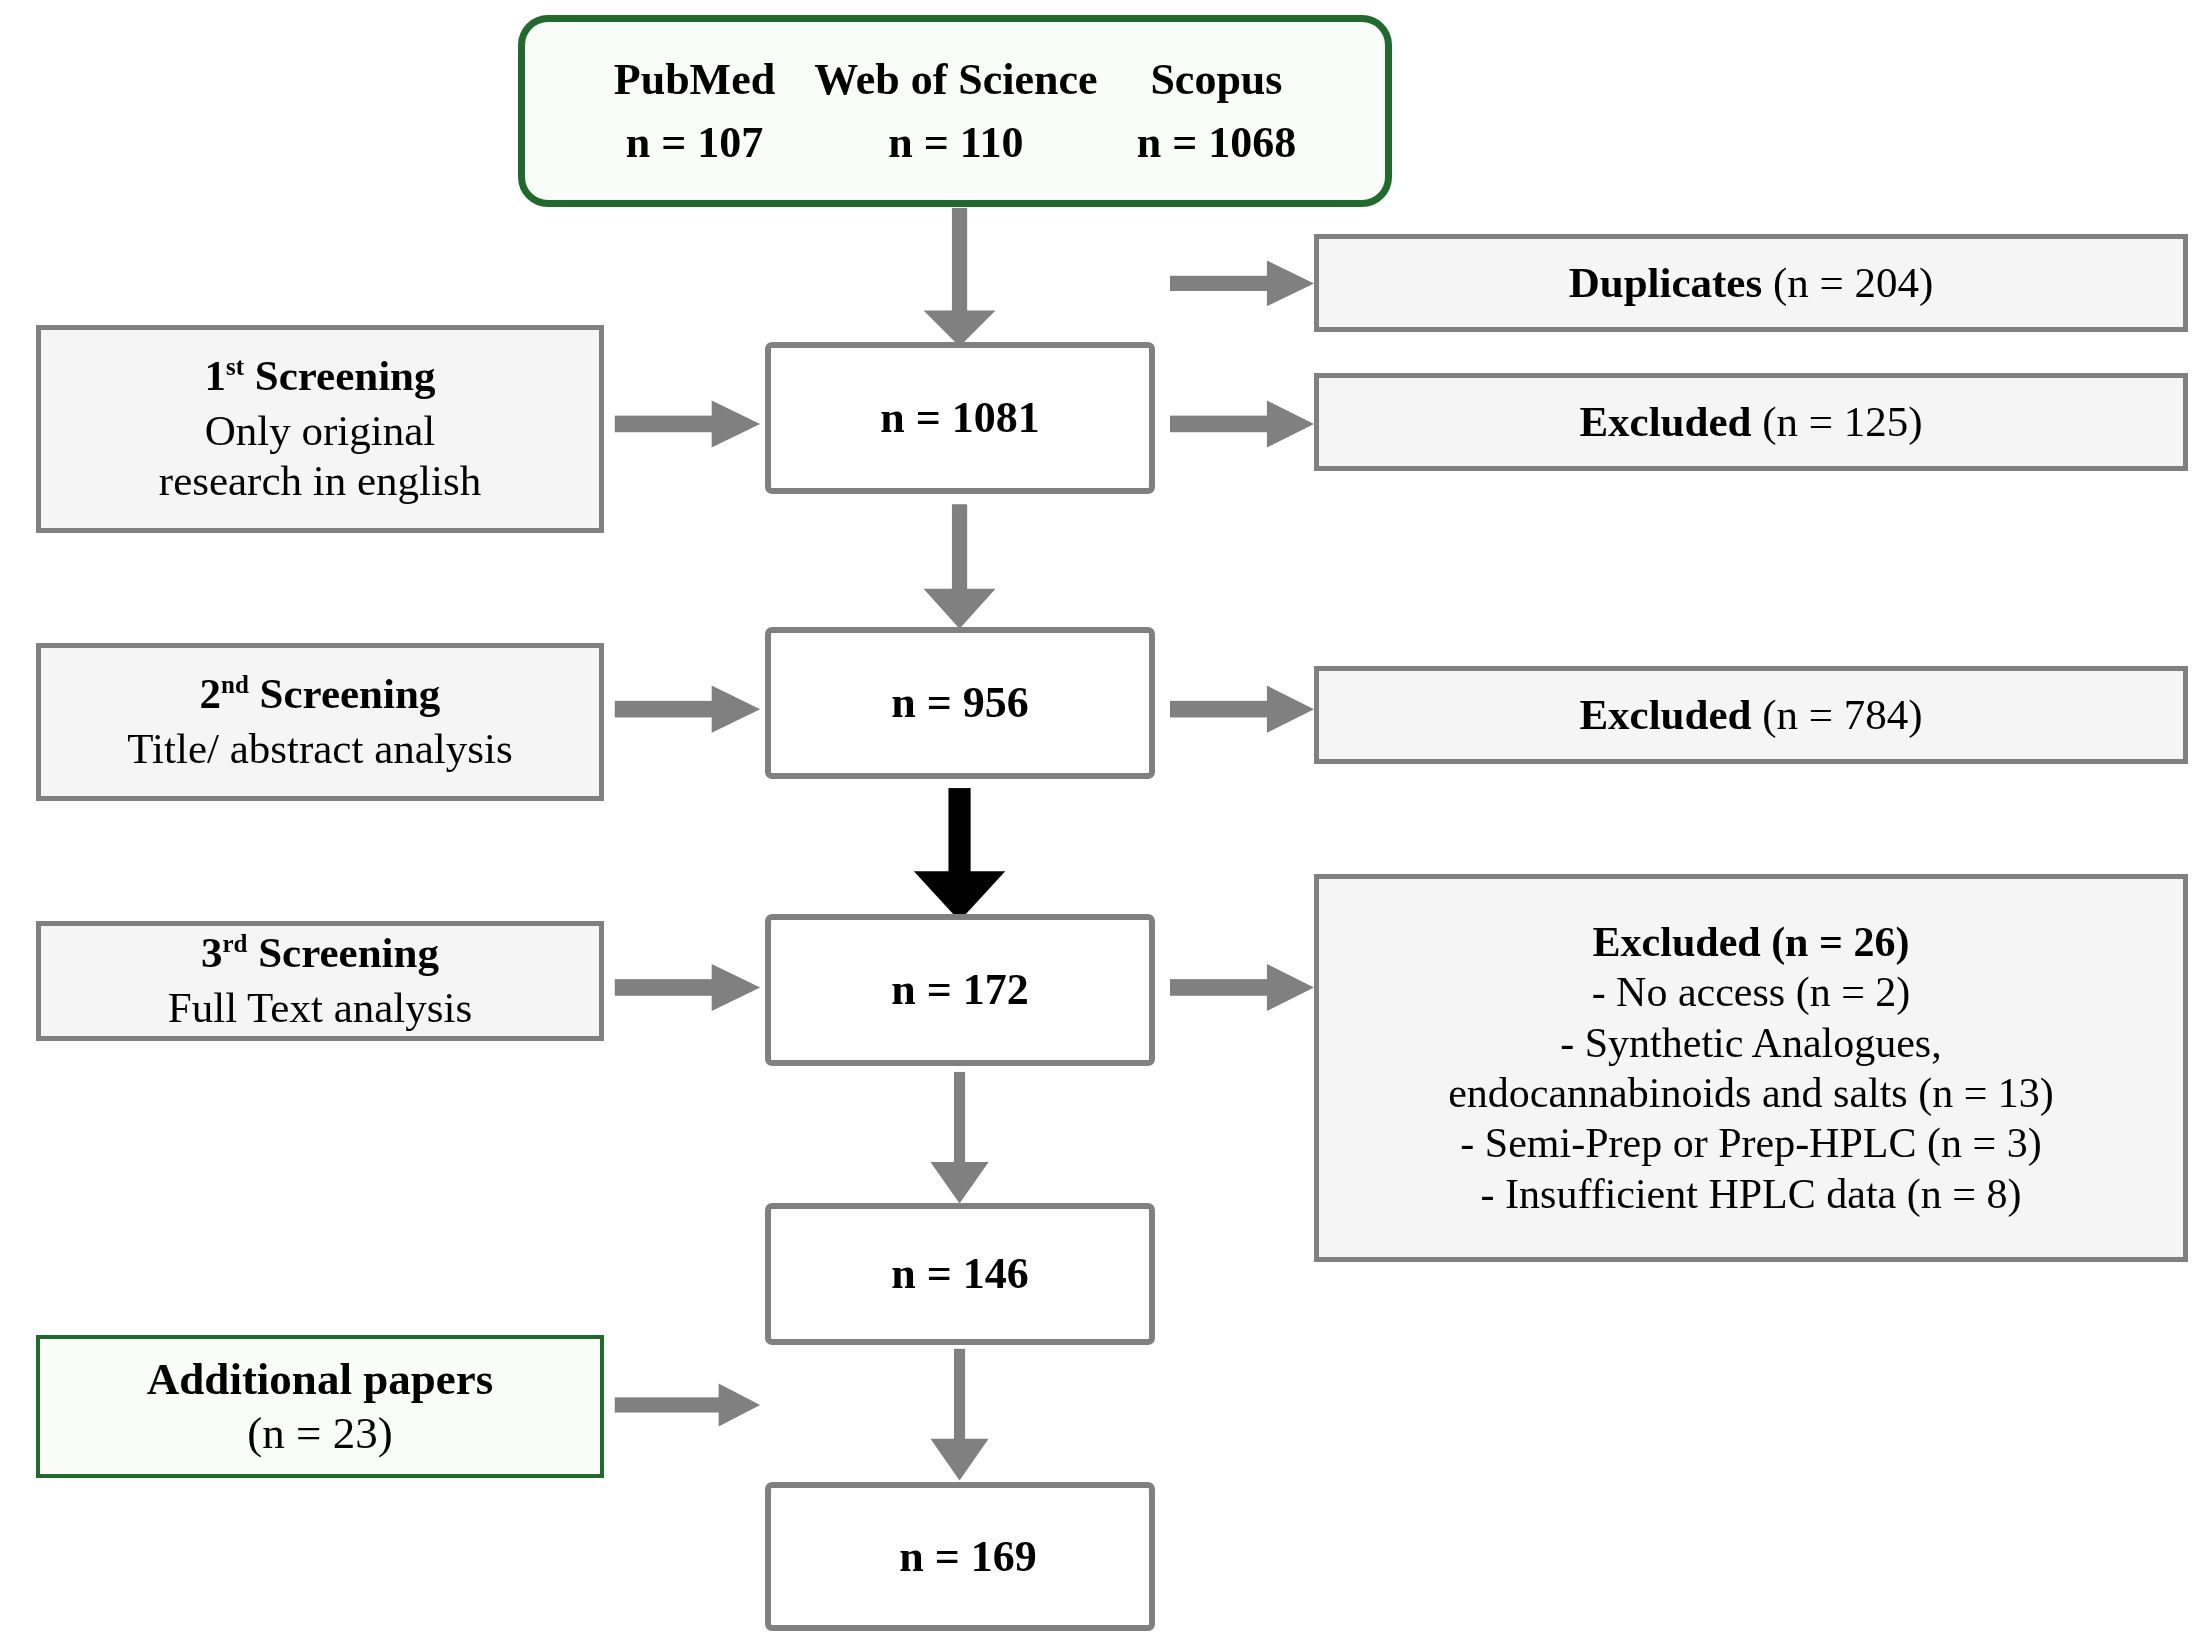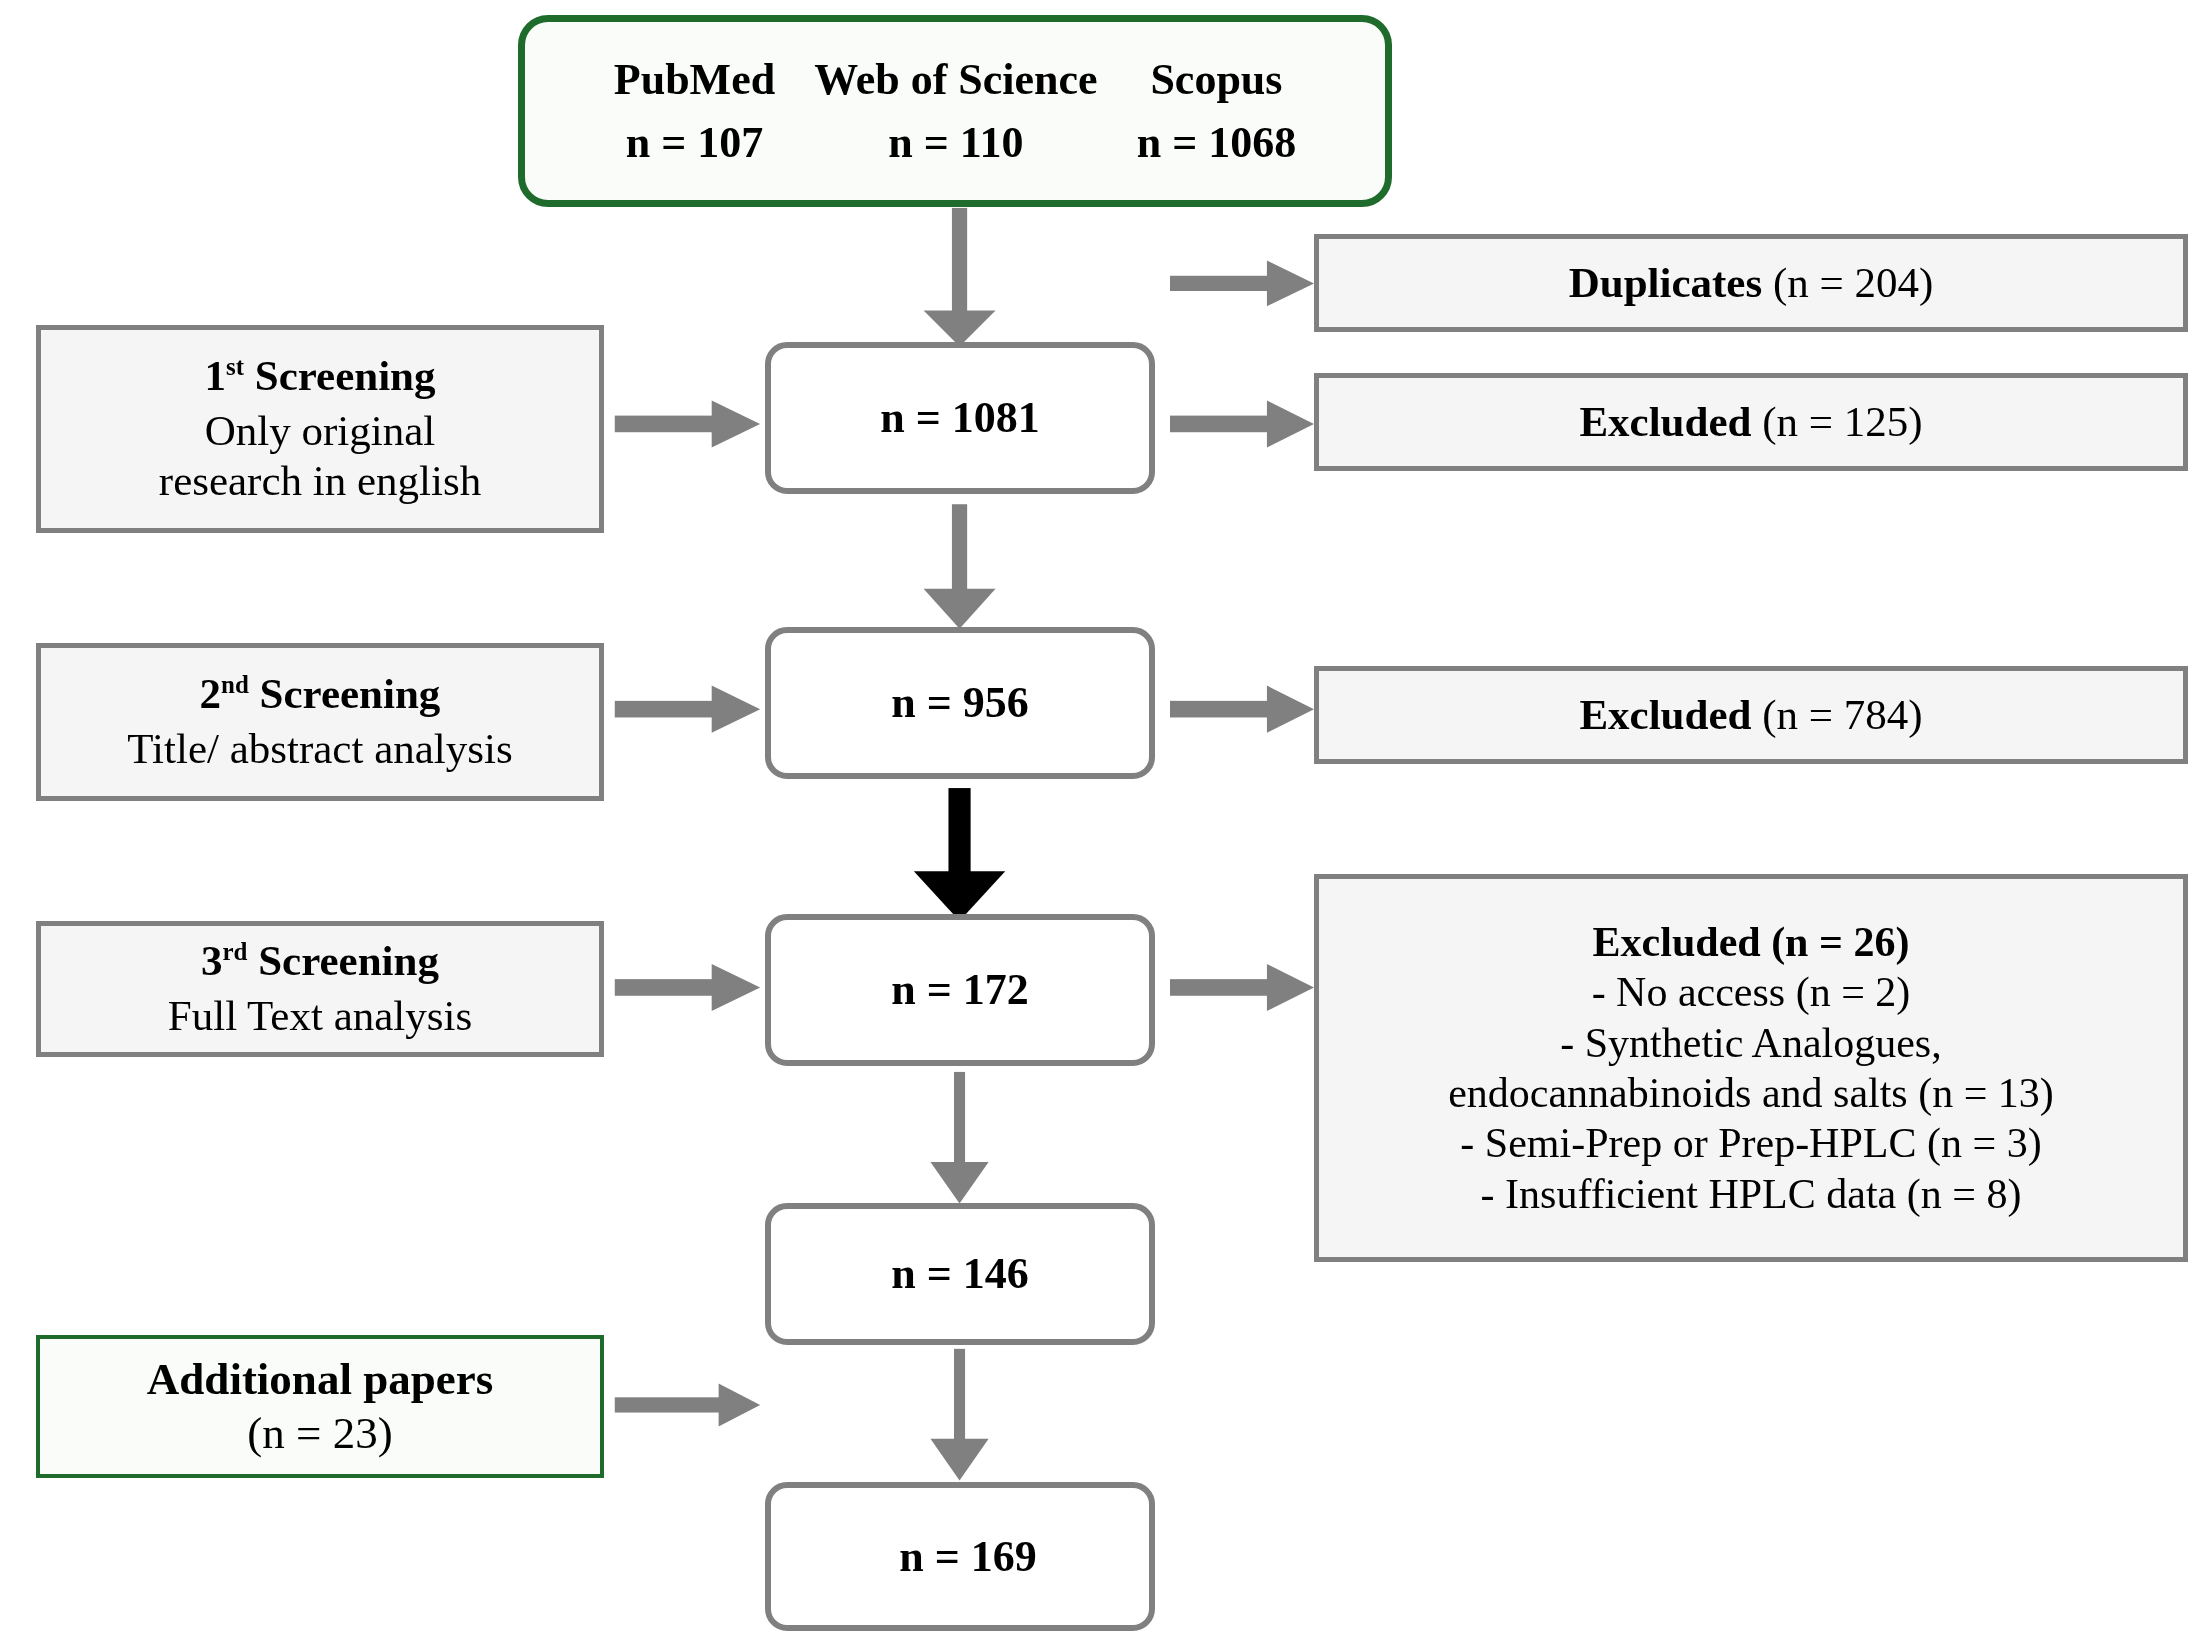--- a/index.html
+++ b/index.html
@@ -31,21 +31,21 @@
     flex-direction: column;
     align-items: center;
     justify-content: center;
     text-align: center;
     line-height: 1.18;
   }
   
   .count-node {
     background: #ffffff;
     border: 6.2px solid #808080;
-    border-radius: 22px;
+    border-radius: 7px;
     font-size: 44px;
     font-weight: bold;
   }
   
   .grey-node {
     background: #f5f5f5;
     border: 5.5px solid #808080;
     font-size: 43px;
   }
   
@@ -219,21 +219,21 @@
   </div>
 
   <div class="node grey-node" style="left:36px; top:643px; width:568px; height:158px;">
     <div class="crit-head">
       <span>2</span><sup>nd</sup>
       <span>Screening</span>
     </div>
     <span class="line reg">Title/ abstract analysis</span>
   </div>
 
-  <div class="node grey-node" style="left:36px; top:921px; width:568px; height:136px;">
+  <div class="node grey-node" style="left:36px; top:921px; width:568px; height:120px;">
     <div class="crit-head">
       <span>3</span><sup>rd</sup>
       <span>Screening</span>
     </div>
     <span class="line reg">Full Text analysis</span>
   </div>
 
   <div class="node green-node-small" style="left:36px; top:1335px; width:568px; height:143px;">
     <span class="line bold">Additional papers</span>
     <span class="line reg">(n = 23)</span>

